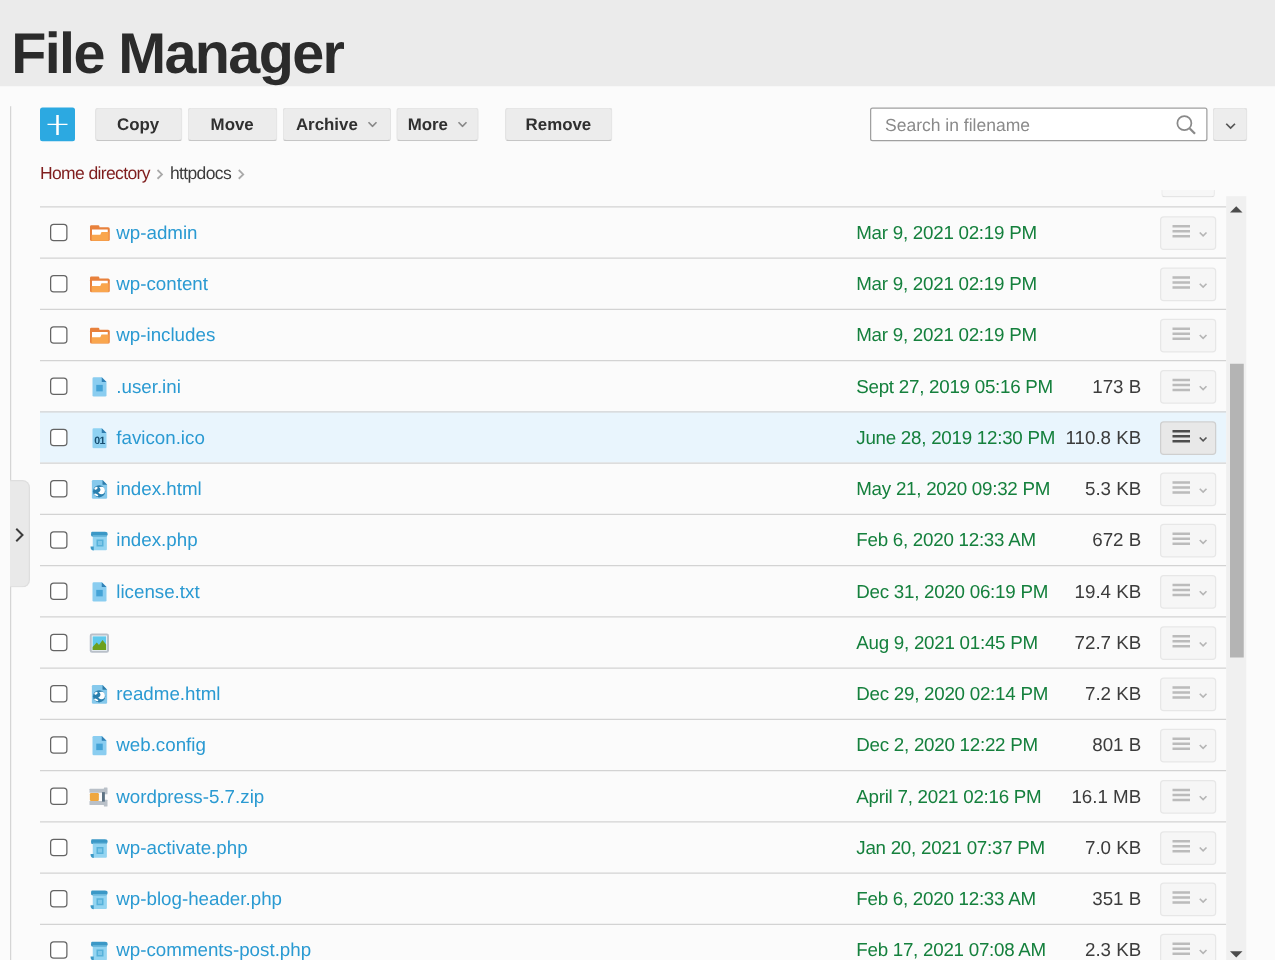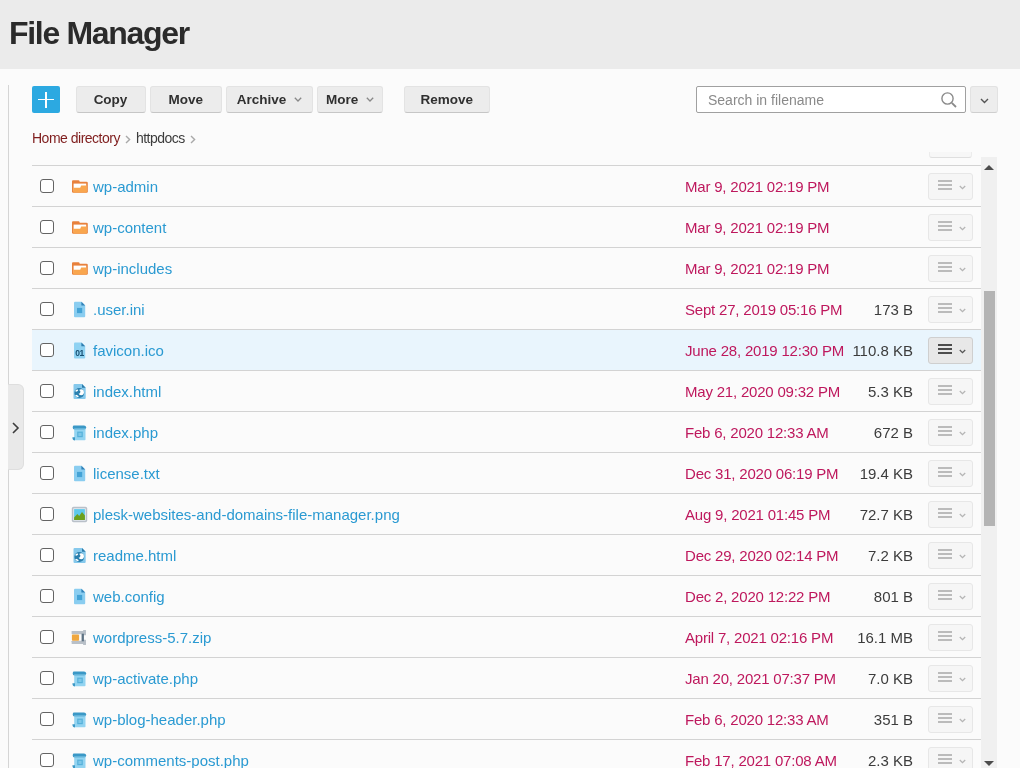--- a/index.html
+++ b/index.html
@@ -1,19 +1,19 @@
 <!DOCTYPE html>
 <html><head>
 <meta charset="utf-8">
 <style>
 * { margin:0; padding:0; box-sizing:border-box; }
 html,body { width:1020px; height:768px; overflow:hidden; background:#fbfbfb;
   font-family:"Liberation Sans", sans-serif; }
 #band { position:absolute; left:0; top:0; width:1020px; height:69px; background:#ebebeb; }
-#title { position:absolute; left:9px; top:14.5px; font-size:32px; font-weight:bold; color:#2b2b2b; letter-spacing:-1.3px; }
+#title { position:absolute; left:9px; top:14.5px; font-size:46px; font-weight:bold; color:#2b2b2b; letter-spacing:-1.3px; }
 #vline { position:absolute; left:8px; top:85px; width:1px; height:683px; background:#d5d5d5; }
 
 
 .tbtn { position:absolute; top:85.5px; height:27px; background:#ececec;
   border:1px solid #e3e3e3; border-bottom-color:#c6c6c6; border-radius:3px;
   font-size:13.5px; font-weight:bold; color:#303030;
   display:flex; align-items:center; justify-content:center; }
 #plus { position:absolute; left:32px; top:86px; width:28px; height:27px; background:#2ca9e1; border-radius:2px; }
 #plus i { position:absolute; background:#fff; }
 #breadcrumb { position:absolute; left:32px; top:130px; font-size:14px; letter-spacing:-0.5px; color:#3c3c3c; }
@@ -26,21 +26,21 @@
 #sinput span { position:absolute; left:11px; top:5px; font-size:14px; color:#8a8a8a; }
 #sbtn { position:absolute; left:970px; top:86px; width:28px; height:27px; background:#ededed;
   border:1px solid #e2e2e2; border-bottom-color:#cfcfcf; border-radius:3px; }
 
 
 .row { position:absolute; left:32px; width:949px; height:41px; border-top:1px solid #d3d3d3; }
 .cb { position:absolute; left:8px; top:13px; width:14px; height:14px; background:#fff;
   border:1.5px solid #646464; border-radius:3px; }
 .ficon { position:absolute; left:39px; top:12px; width:17px; height:17px; }
 .fname { position:absolute; left:61px; top:11.5px; font-size:15px; color:#2a9ad2; white-space:nowrap; }
-.fdate { position:absolute; left:653px; top:11.5px; font-size:15px; letter-spacing:-0.2px; color:#be185d; white-space:nowrap; }
+.fdate { position:absolute; left:653px; top:11.5px; font-size:15px; letter-spacing:-0.2px; color:#15803d; white-space:nowrap; }
 .fsize { position:absolute; right:68px; top:11.5px; font-size:15px; color:#3c3c3c; white-space:nowrap; }
 .mbtn { position:absolute; left:896px; top:7px; width:45px; height:27px;
   border:1px solid; border-radius:3px; }
 .bars { position:absolute; left:9px; top:6px; width:14px; height:13px; }
 .bars i { display:block; width:14px; height:2px; margin-bottom:2px; }
 
 
 #sliver { position:absolute; left:929px; top:152px; width:43px; height:6px; background:#f7f7f7;
   border:1px solid #ececec; border-top:none; border-bottom-color:#dfdfdf; border-radius:0 0 3px 3px; }
 
@@ -275,21 +275,20 @@
 </div>
 </div>
 <div class="row" style="top:493px;">
 <span class="cb"></span>
 <span class="ficon"><svg width="17" height="17" viewBox="0 0 17 17">
 <rect x="0.8" y="0.8" width="15.4" height="15.4" rx="1.8" fill="#b9c0c9"></rect>
 <rect x="2.4" y="2.4" width="12.2" height="12.2" fill="#f0f6fa"></rect>
 <rect x="3.1" y="3.1" width="10.8" height="10.8" fill="#5fc9ec"></rect>
 <path d="M3.1,13.9 V11.5 L6.4,8 L8.2,9.9 L11,5.9 L13.9,9.6 V13.9 Z" fill="#6da01d"></path>
 </svg></span>
-<span class="fname">plesk-websites-and-domains-file-manager.png</span>
 <span class="fdate">Aug 9, 2021 01:45 PM</span>
 <span class="fsize">72.7 KB</span>
 <div class="mbtn" style="background:#f6f6f6;border-color:#e7e7e7;">
 <span class="bars">
         <i style="background:#bbbbbb"></i>
         <i style="background:#bbbbbb"></i>
         <i style="background:#bbbbbb"></i>
       </span>
 <svg width="7" height="5" viewBox="0 0 7 5" style="position:absolute;left:30px;top:11px">
         <path d="M0.8,1 L3.5,3.7 L6.2,1" stroke="#b5b5b5" stroke-width="1.3" fill="none"></path>

